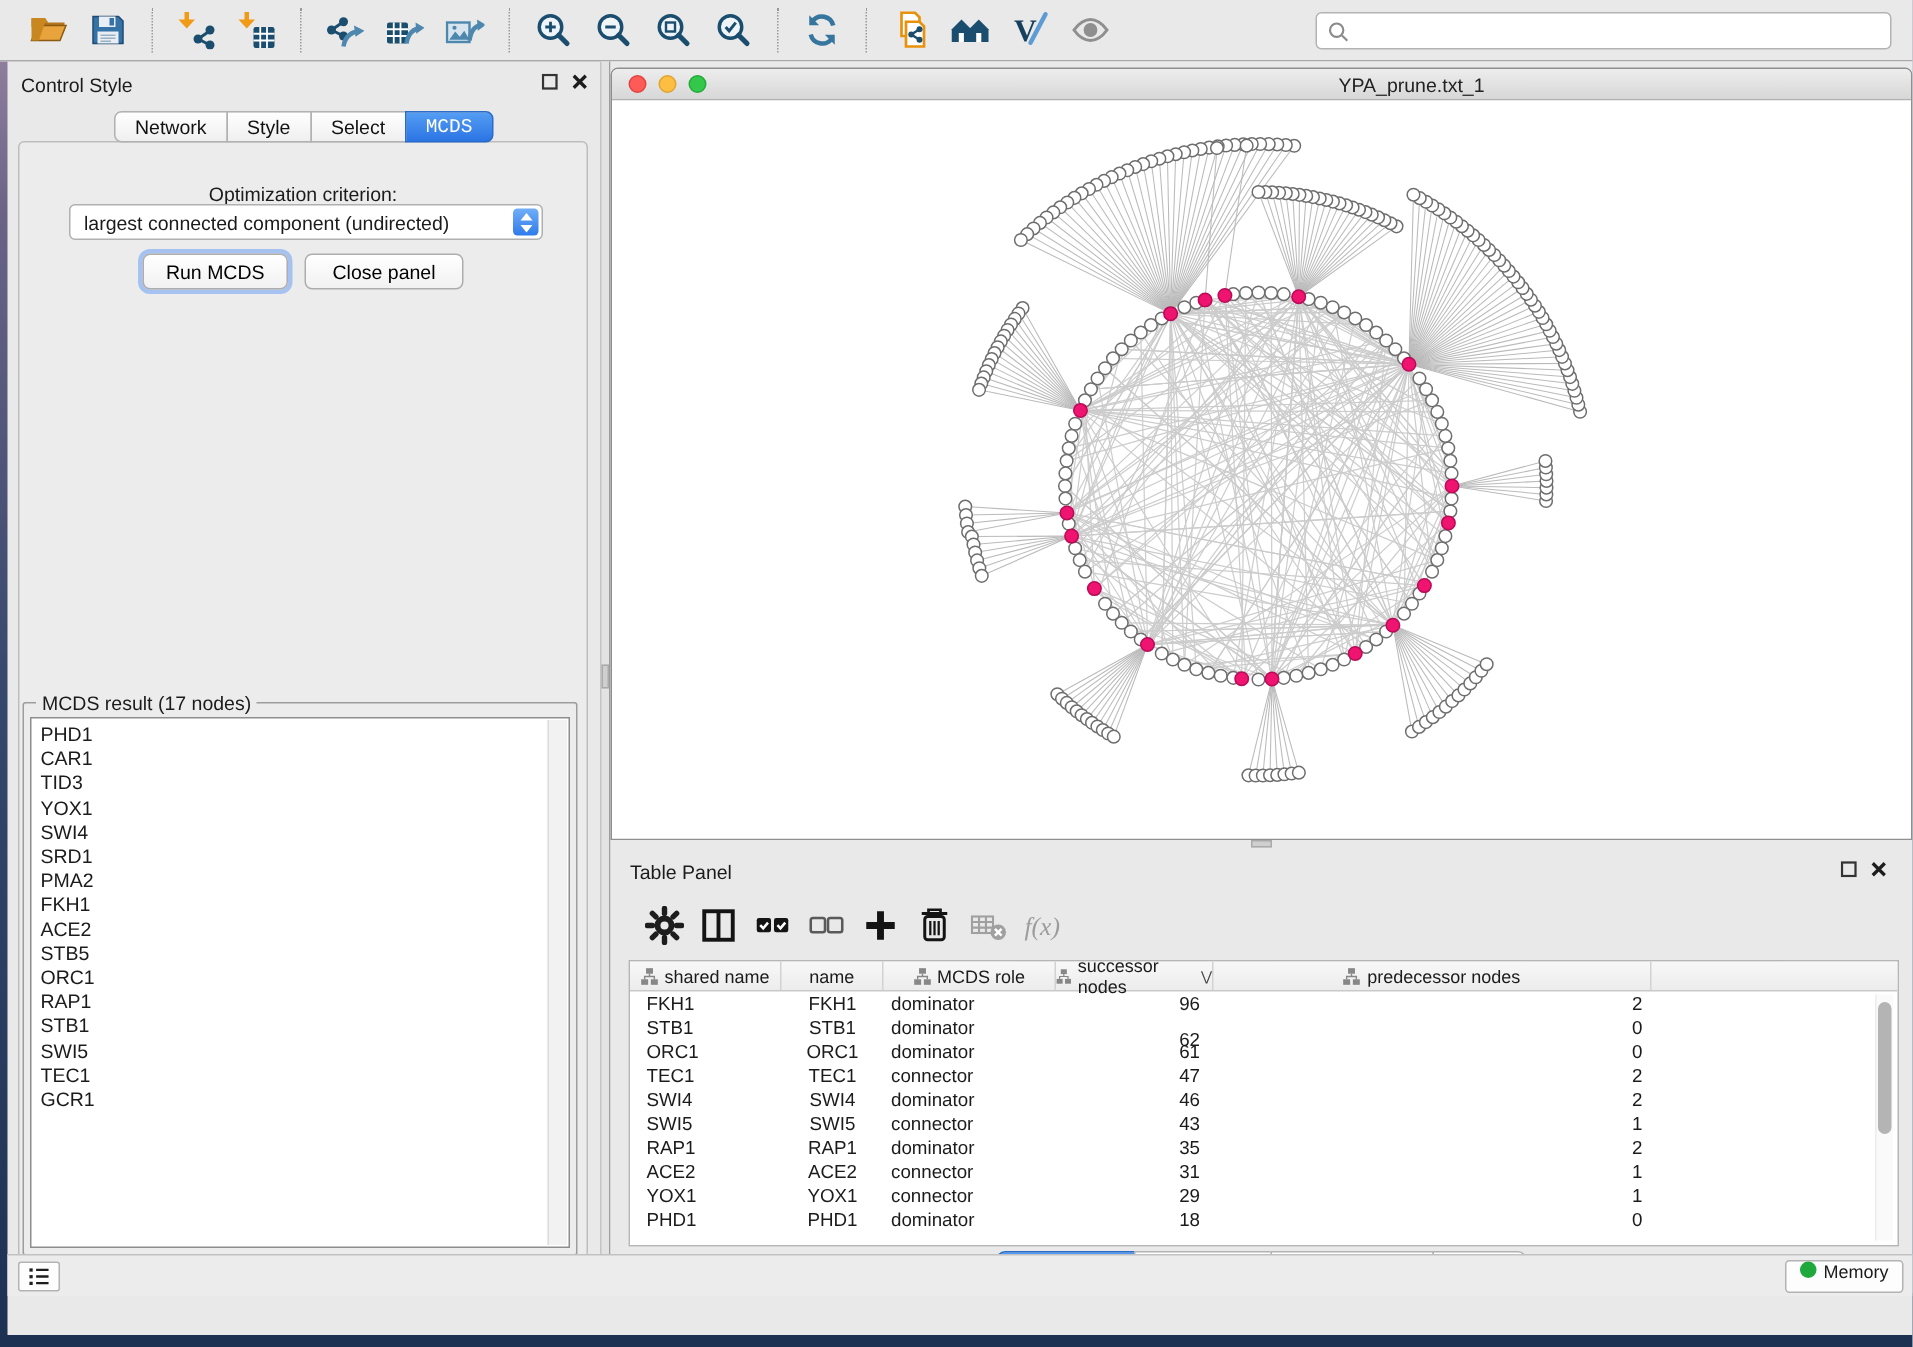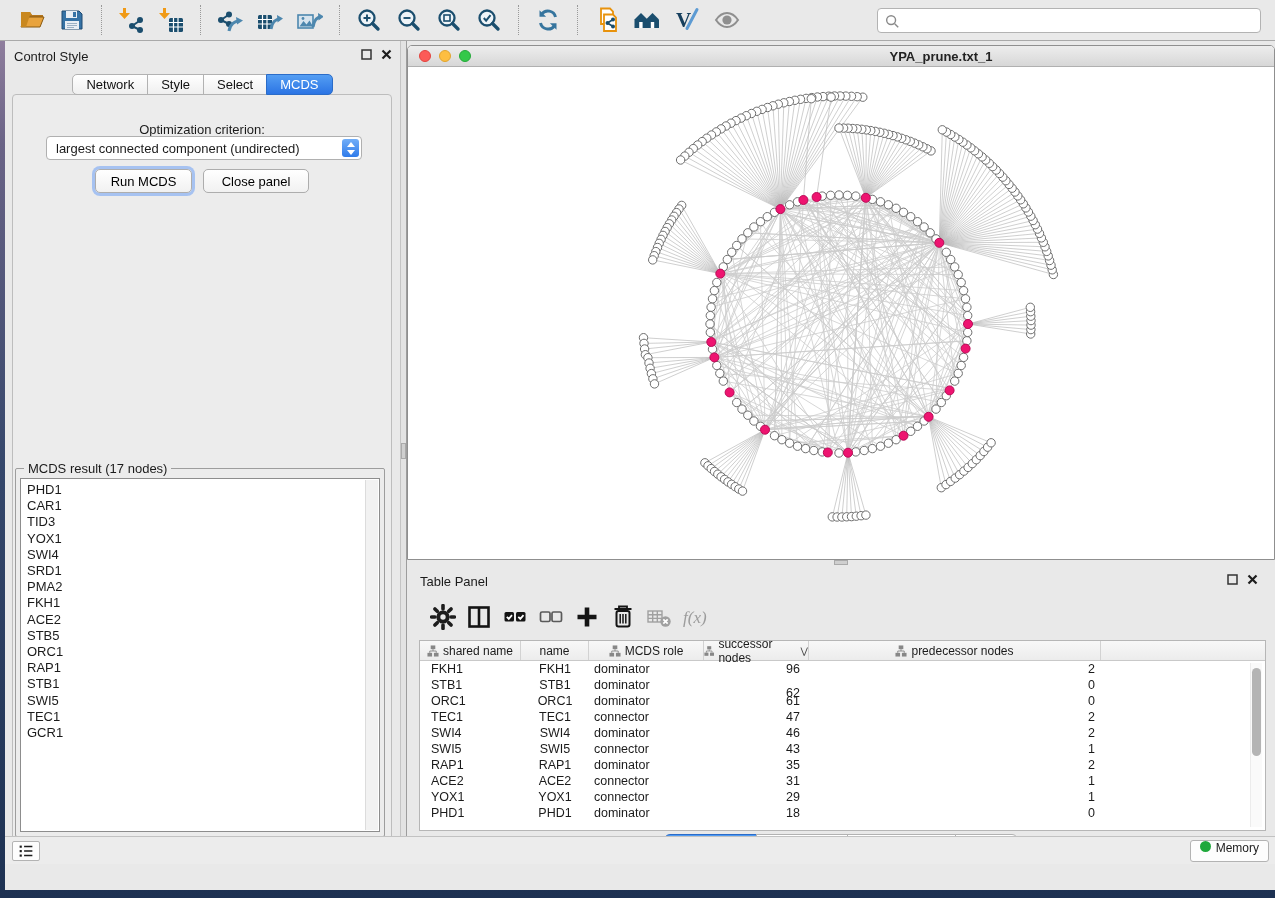--- a/index.html
+++ b/index.html
@@ -25,21 +25,21 @@
   .app{position:absolute;left:5px;top:41px;width:1270px;height:849px;background:#e9e9e9;}
   
   .control-panel{position:absolute;left:0;top:0;width:395px;height:821px;}
   .cp-title{position:absolute;left:9px;top:8px;font-size:13px;}
   .win-btns{position:absolute;right:8px;top:8px;display:flex;gap:9px;align-items:center;}
   .win-btns svg{width:11px;height:11px;display:block;cursor:pointer;}
   .cp-tabs{position:absolute;left:0;top:33px;width:100%;display:flex;justify-content:center;z-index:2;}
   .tab{height:21px;line-height:19px;padding:0 13px;font-size:13px;background:linear-gradient(#ffffff,#efefef);
     border:1px solid #b2b2b2;margin-left:-1px;cursor:pointer;color:#111;}
   .tab:first-child{border-radius:5px 0 0 5px;margin-left:0;}
-  .tab:last-child{border-radius:0 5px 5px 0;}
+  .tab:last-child{border-radius:0 5px 5px 0;font-family:Liberation Mono, monospace;}
   .tab.active{background:linear-gradient(#549ef3,#2b74e4);border-color:#2b6cc8;color:#fff;}
   .cp-card{position:absolute;left:7px;right:8px;top:53px;bottom:13px;background:#ececec;
     border:1px solid #bdbdbd;border-radius:4px;}
   .opt-label{position:absolute;left:0;width:100%;top:27px;text-align:center;font-size:13px;}
   .cp-select{position:absolute;left:33px;top:41px;width:316px;height:24px;background:#fff;
     border:1px solid #b0b0b0;border-radius:4px;font-size:13px;display:flex;align-items:center;
     padding-left:9px;cursor:pointer;}
   .sel-stepper{position:absolute;right:2px;top:2px;bottom:2px;width:17px;border-radius:3px;
     background:linear-gradient(#71aef8,#2f7bea);display:flex;flex-direction:column;align-items:center;justify-content:center;gap:3px;}
   .sel-stepper i{width:0;height:0;border-left:4px solid transparent;border-right:4px solid transparent;display:block;}
@@ -62,21 +62,21 @@
   .h-handle{position:absolute;left:427px;top:519px;width:14px;height:5px;background:#cfcfcf;border:1px solid #aaa;}
   
   .right{position:absolute;left:402px;top:0;width:868px;height:821px;background:#e9e9e9;}
   .net-window{position:absolute;left:0;top:4px;width:868px;height:515px;border:1px solid #8f8f8f;
     border-radius:5px 5px 0 0;overflow:hidden;background:#fff;}
   .net-titlebar{position:relative;height:21px;background:linear-gradient(#ededed,#d7d7d7);border-bottom:1px solid #b0b0b0;}
   .light{position:absolute;top:4px;width:12px;height:12px;border-radius:50%;}
   .light.red{left:11px;background:#fc5b57;border:1px solid #e2433e;}
   .light.yellow{left:31px;background:#fdbe41;border:1px solid #e0a42e;}
   .light.green{left:51px;background:#34c84a;border:1px solid #25a93a;}
-  .net-title{position:absolute;left:533px;top:3px;transform:translateX(-50%);font-size:13px;color:#222;white-space:nowrap;font-weight:bold;}
+  .net-title{position:absolute;left:533px;top:3px;transform:translateX(-50%);font-size:13px;color:#222;white-space:nowrap;}
   .net-canvas{position:absolute;left:0;top:21px;width:868px;height:494px;background:#fff;}
   
   .table-panel{position:absolute;left:0;top:525px;width:868px;height:294px;}
   .tp-title{position:absolute;left:13px;top:8px;font-size:13px;}
   .tp-toolbar{position:absolute;left:18px;top:29px;height:38px;display:flex;align-items:center;}
   .tp-btn{width:36px;height:32px;border:none;background:transparent;display:flex;align-items:flex-end;justify-content:center;cursor:pointer;padding:0;}
   .tp-btn svg{width:26px;height:26px;}
   .tp-btn.disabled{cursor:default;}
   .tp-box{position:absolute;left:12px;top:74px;width:847px;height:191px;background:#fff;border:1px solid #b6b6b6;overflow:hidden;}
   .tp-header{display:flex;height:20px;background:linear-gradient(#f8f8f8,#ececec);border-bottom:1px solid #c9c9c9;font-size:12px;}

